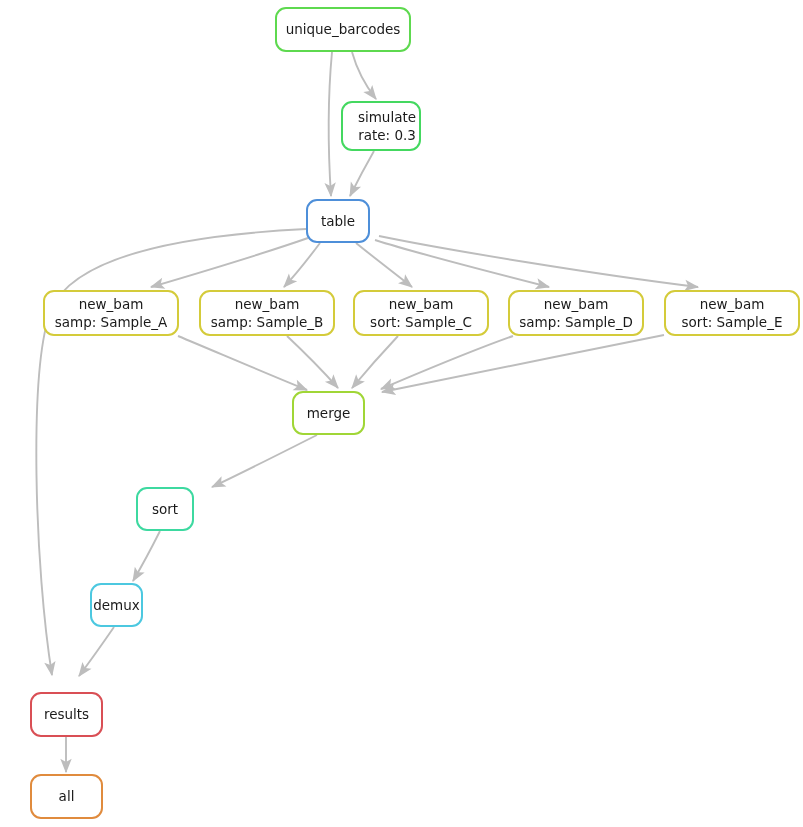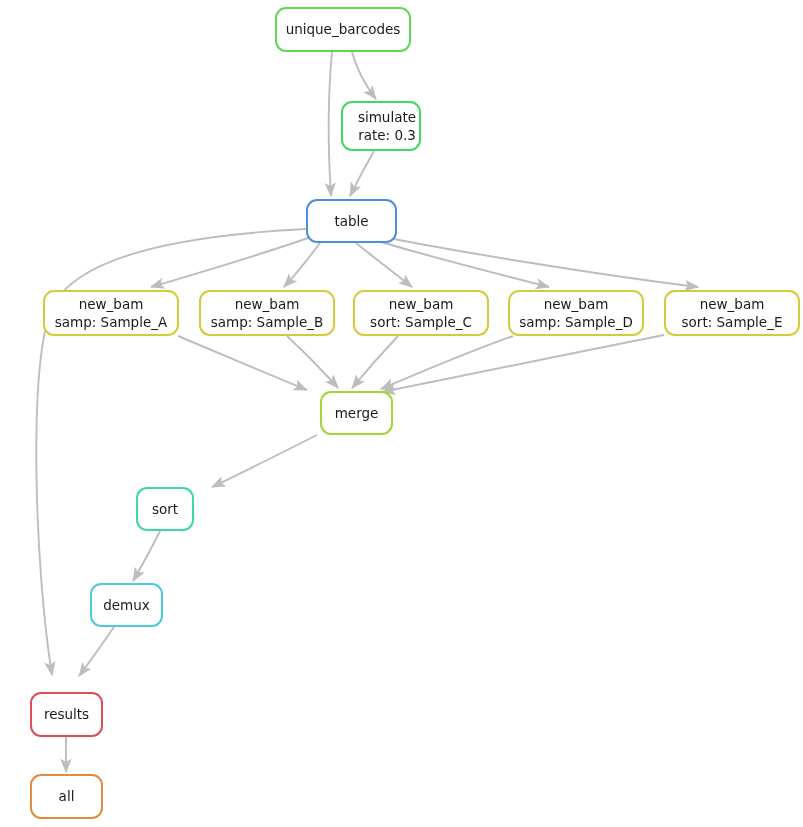--- a/index.html
+++ b/index.html
@@ -86,21 +86,21 @@
   </svg>
 
   <div id="nodes-group">
       <div class="node" style="left: 275px; top: 7px; width: 136px; height: 45px; border-color: rgb(94, 217, 79);">
         <span class="line1">unique_barcodes</span>
       </div>
       <div class="node" style="left: 341px; top: 101px; width: 80px; height: 50px; border-color: rgb(68, 216, 96); padding-left: 12px;">
         <span class="line1">simulate</span>
         <span class="line2">rate: 0.3</span>
       </div>
-      <div class="node" style="left: 306px; top: 199px; width: 91px; height: 44px; border-color: rgb(78, 143, 217);">
+      <div class="node" style="left: 306px; top: 199px; width: 64px; height: 44px; border-color: rgb(78, 143, 217);">
         <span class="line1">table</span>
       </div>
       <div class="node" style="left: 43px; top: 290px; width: 136px; height: 46px; border-color: rgb(212, 203, 58);">
         <span class="line1">new_bam</span>
         <span class="line2">samp: Sample_A</span>
       </div>
       <div class="node" style="left: 199px; top: 290px; width: 136px; height: 46px; border-color: rgb(212, 203, 58);">
         <span class="line1">new_bam</span>
         <span class="line2">samp: Sample_B</span>
       </div>
@@ -109,27 +109,27 @@
         <span class="line2">sort: Sample_C</span>
       </div>
       <div class="node" style="left: 508px; top: 290px; width: 136px; height: 46px; border-color: rgb(212, 203, 58);">
         <span class="line1">new_bam</span>
         <span class="line2">samp: Sample_D</span>
       </div>
       <div class="node" style="left: 664px; top: 290px; width: 136px; height: 46px; border-color: rgb(212, 203, 58);">
         <span class="line1">new_bam</span>
         <span class="line2">sort: Sample_E</span>
       </div>
-      <div class="node" style="left: 320px; top: 391px; width: 73px; height: 44px; border-color: rgb(160, 214, 54);">
+      <div class="node" style="left: 292px; top: 391px; width: 73px; height: 44px; border-color: rgb(160, 214, 54);">
         <span class="line1">merge</span>
       </div>
       <div class="node" style="left: 136px; top: 487px; width: 58px; height: 44px; border-color: rgb(61, 217, 160);">
         <span class="line1">sort</span>
       </div>
-      <div class="node" style="left: 90px; top: 583px; width: 73px; height: 44px; border-color: rgb(76, 200, 224);">
+      <div class="node" style="left: 90px; top: 583px; width: 53px; height: 44px; border-color: rgb(76, 200, 224);">
         <span class="line1">demux</span>
       </div>
       <div class="node" style="left: 30px; top: 692px; width: 73px; height: 45px; border-color: rgb(217, 79, 85);">
         <span class="line1">results</span>
       </div>
       <div class="node" style="left: 30px; top: 774px; width: 73px; height: 45px; border-color: rgb(224, 139, 61);">
         <span class="line1">all</span>
       </div>
     </div>
 

